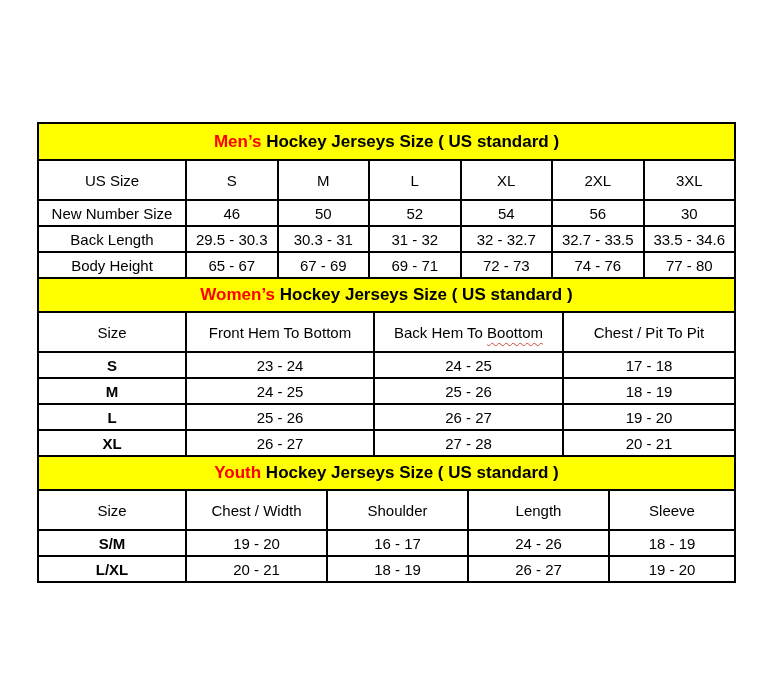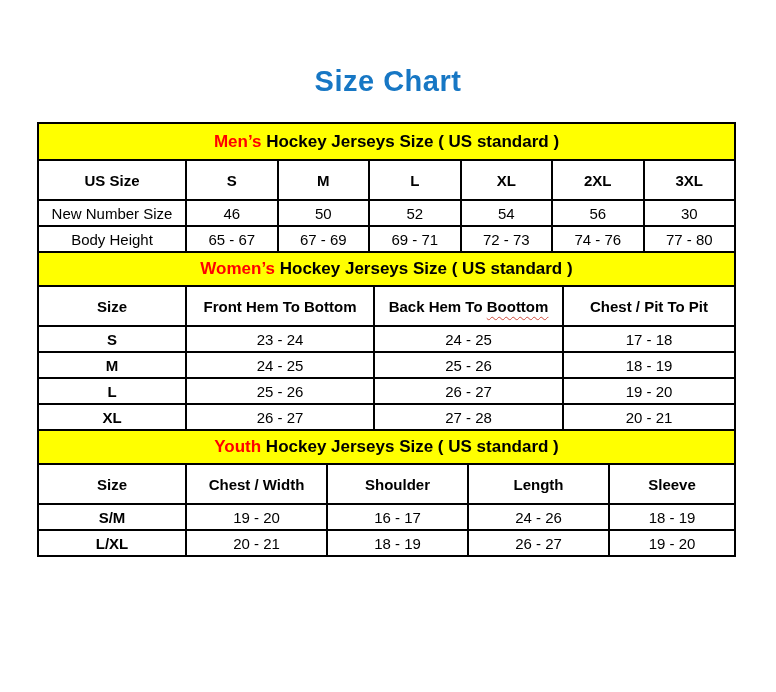--- a/index.html
+++ b/index.html
@@ -42,21 +42,21 @@
   th.band {
     background: #FFFF00;
     font-size: 17px;
     font-weight: bold;
   }
   .band-m { height: 37px; }
   .band-w { height: 34px; }
   .band-y { height: 34px; }
   .accent { color: #FF0000; }
 
-  th.colhead { height: 40px; font-size: 15px; font-weight: bold; background: #ffffff; }
+  th.colhead { height: 40px; font-size: 15px; font-weight: normal; background: #ffffff; }
   td { height: 26px; font-size: 15px; background: #ffffff; }
   td.rowlabel { font-weight: normal; }
   td.rowlabel-b { font-weight: bold; }
 
   .misspelled {
     text-decoration-line: underline;
     text-decoration-style: wavy;
     text-decoration-color: #D04A3A;
     text-decoration-thickness: 1px;
     text-underline-offset: 4px;
@@ -66,21 +66,20 @@
   .c-label { width: 148px; }
   .c-w2 { width: 188px; }
   .c-w3 { width: 189px; }
   .c-y  { width: 141px; }
 </style>
 </head>
 <body>
 
 <div class="page">
 
-  <h1 class="page-title">Size Chart</h1>
 
   <div class="tables">
 
     <table class="tbl">
       <colgroup>
         <col class="c-label">
           <col>
           <col>
           <col>
           <col>
@@ -106,20 +105,29 @@
         <tr>
           <td class="rowlabel">New Number Size</td>
           <td>46</td>
           <td>50</td>
           <td>52</td>
           <td>54</td>
           <td>56</td>
           <td>30</td>
         </tr>
         <tr>
+          <td class="rowlabel">Back Length</td>
+          <td>29.5 - 30.3</td>
+          <td>30.3 - 31</td>
+          <td>31 - 32</td>
+          <td>32 - 32.7</td>
+          <td>32.7 - 33.5</td>
+          <td>33.5 - 34.6</td>
+        </tr>
+        <tr>
           <td class="rowlabel">Body Height</td>
           <td>65 - 67</td>
           <td>67 - 69</td>
           <td>69 - 71</td>
           <td>72 - 73</td>
           <td>74 - 76</td>
           <td>77 - 80</td>
         </tr>
       </tbody>
     </table>

